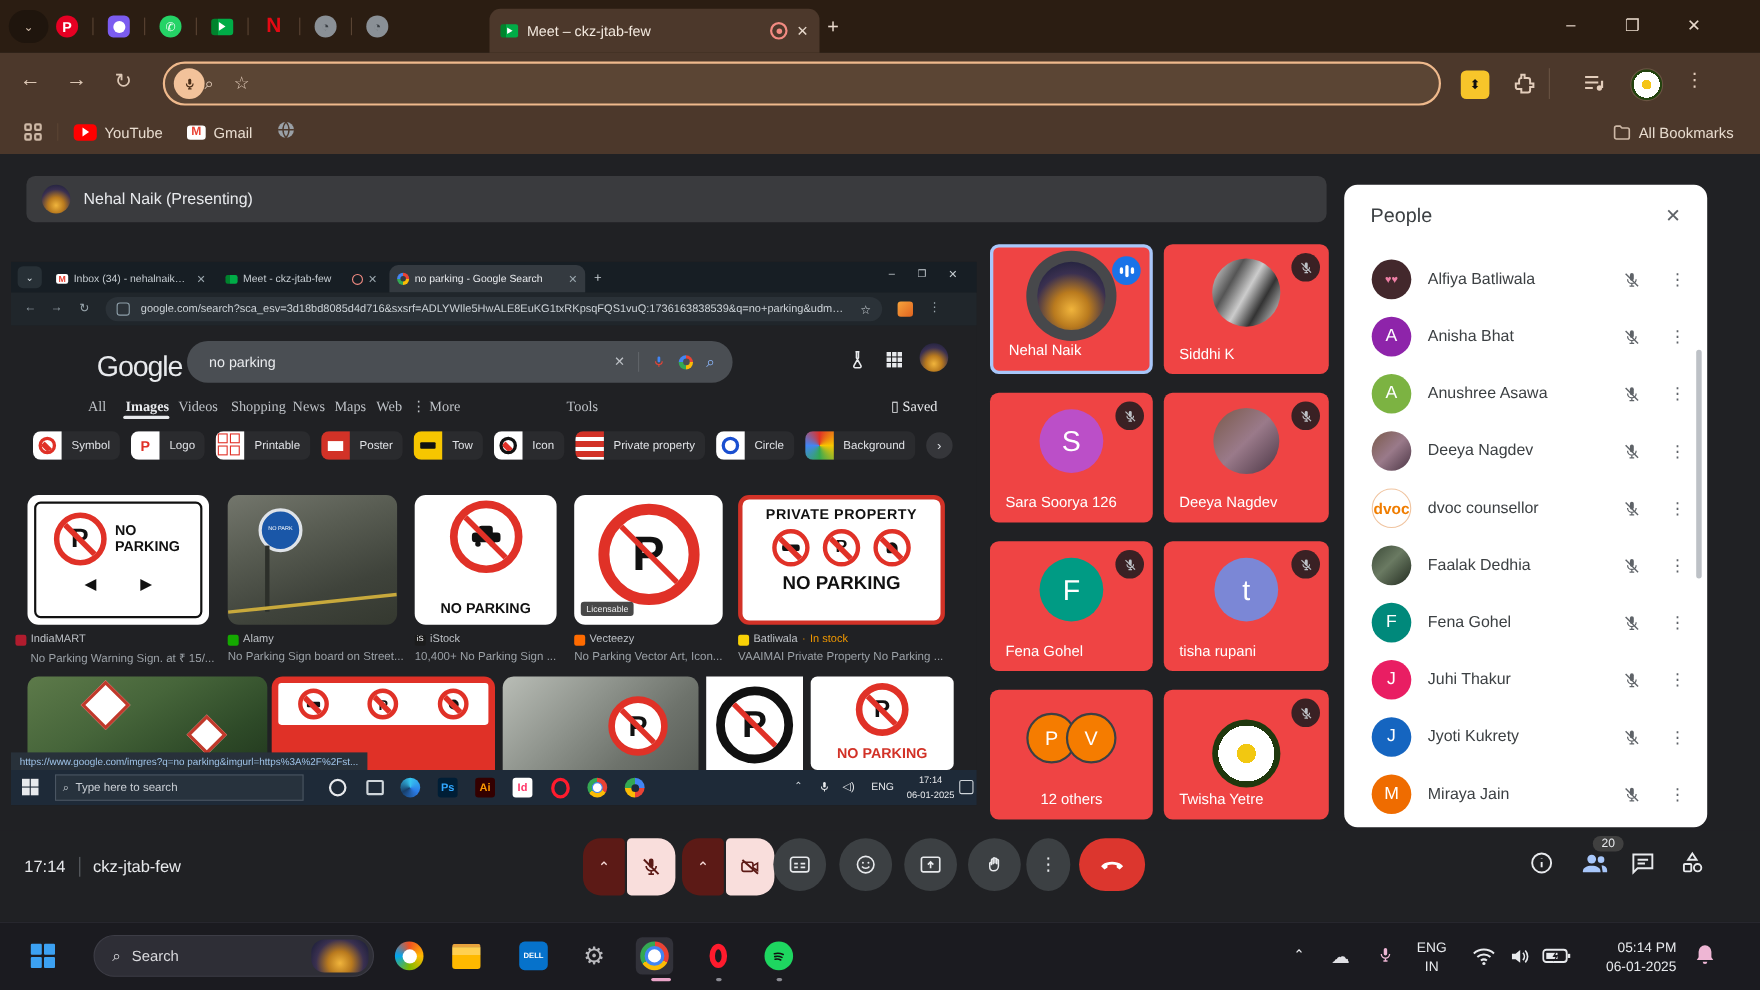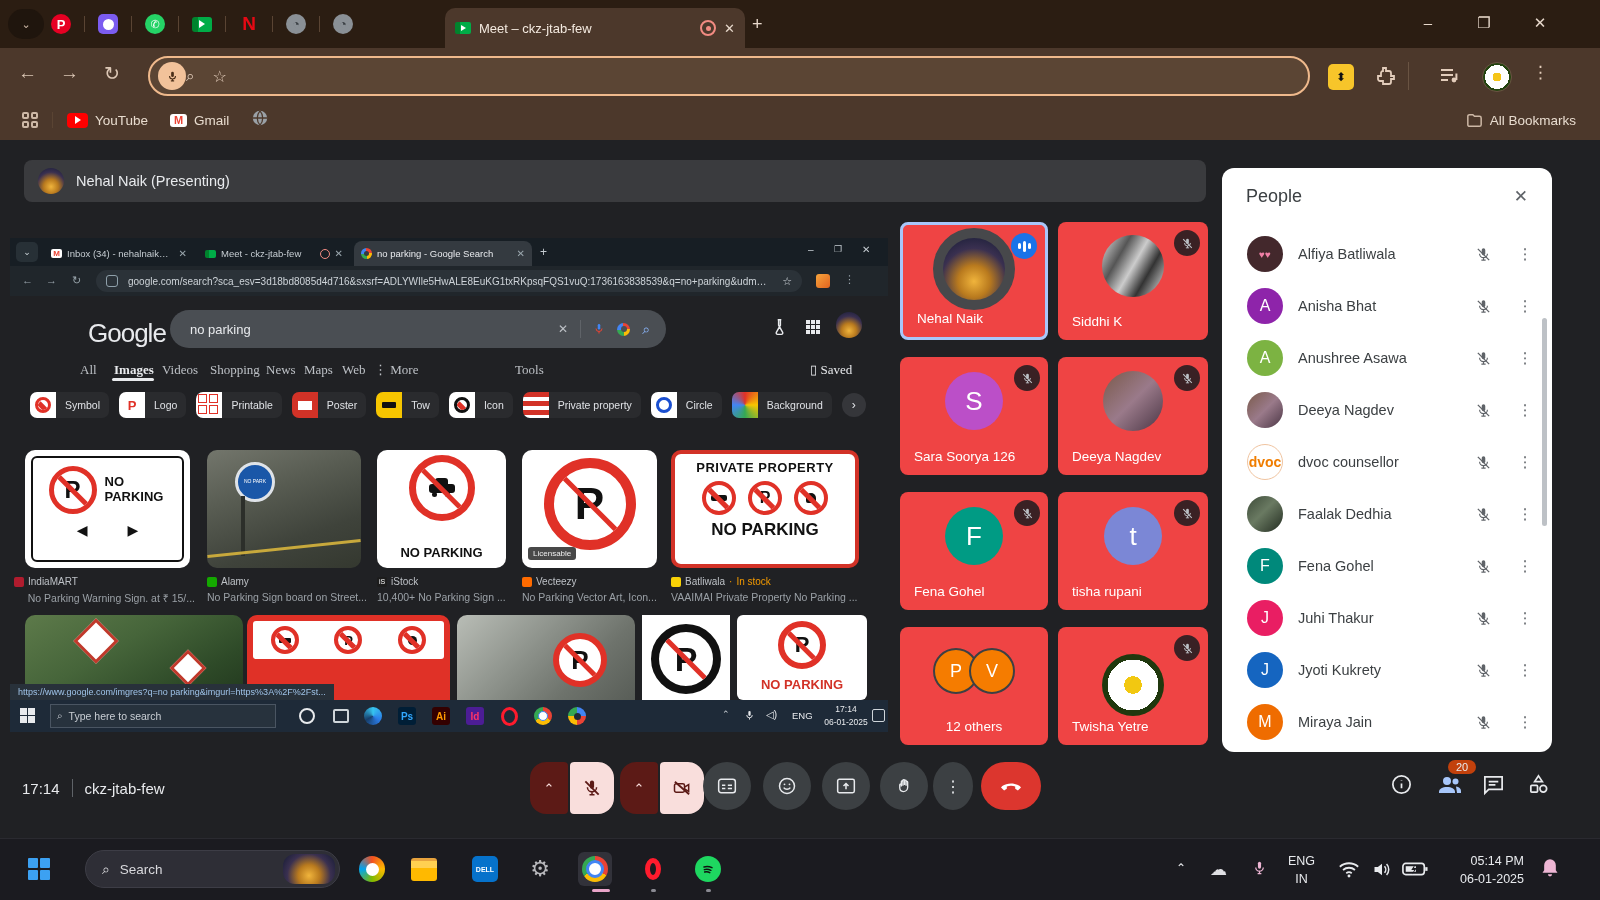--- a/index.html
+++ b/index.html
@@ -476,21 +476,21 @@
         </div>
         <span class="stico" style="left:288px;">
             <span class="circ" style="width:12px;height:12px;border:2px solid #e8eaed;"></span>
           </span>
         <span class="stico" style="left:322px;">
             <span style="width:12px;height:10px;border:2px solid #cfd5da;border-radius:2px;"></span>
           </span>
         <span class="stico circ" style="left:354px;background:conic-gradient(#36c5f0,#2b7de9,#173f6b,#36c5f0);border-radius:50%;"></span>
         <span class="stico" style="left:388px;background:#001e36;color:#31a8ff;">Ps</span>
         <span class="stico" style="left:422px;background:#330000;color:#ff9a00;">Ai</span>
-        <span class="stico" style="left:456px;background:#4c1d95;color:#ff3366;">Id</span>
+        <span class="stico" style="left:456px;background:#ffffff;color:#ff3366;">Id</span>
         <span class="stico" style="left:490px;">
             <span style="width:11px;height:13px;border:3px solid #ff1b2d;border-radius:50%;"></span>
           </span>
         <span class="stico circ" style="left:524px;background:conic-gradient(#ea4335 0 33%,#fbbc05 33% 66%,#34a853 66%);border-radius:50%;">
             <span class="circ" style="width:8px;height:8px;background:#fff;border:1.5px solid #4285f4;"></span>
           </span>
         <span class="stico circ" style="left:558px;background:conic-gradient(#4285f4 0 25%,#ea4335 25% 50%,#fbbc05 50% 75%,#34a853 75%);border-radius:50%;">
             <span class="circ" style="width:7px;height:7px;background:#1e2a38;"></span>
           </span>
         <span class="abs" style="left:712px;top:9px;color:#cfd5da;font-size:9px;">⌃</span>
@@ -779,21 +779,21 @@
     <div class="abs" style="left:981px;top:7px;width:60px;height:48px;border-radius:24px;background:#dc362e;display:flex;align-items:center;justify-content:center;">
       <svg width="24" height="24" viewBox="0 0 24 24">
           <path d="M12 9.5c-3.3 0-6.3.9-8.7 2.6L2 13.4l3.1 3.1 2.7-1.8v-2.2c1.3-.5 2.7-.7 4.2-.7s2.9.2 4.2.7v2.2l2.7 1.8 3.1-3.1-1.3-1.3C18.3 10.4 15.3 9.5 12 9.5z" fill="#fff"></path>
         </svg>
     </div>
 
     <div class="rt-ic" style="left:1390px;"><svg width="23" height="23" viewBox="0 0 24 24" fill="none" stroke="currentColor" stroke-width="1.8">
           <circle cx="12" cy="12" r="9"></circle>
           <path d="M12 11v5M12 7.5v.5"></path>
         </svg></div>
-    <div class="abs" style="left:1448px;top:5px;background:#c2410c;color:#e8eaed;font-size:11px;border-radius:9px;padding:1px 8px;">20</div>
+    <div class="abs" style="left:1448px;top:5px;background:#404040;color:#e8eaed;font-size:11px;border-radius:9px;padding:1px 8px;">20</div>
     <div class="rt-ic" style="left:1437px;color:#a8c7fa;"><svg width="26" height="22" viewBox="0 0 26 22" fill="currentColor">
           <circle cx="10" cy="8" r="4"></circle>
           <path d="M2 19c0-3.3 3.6-5 8-5s8 1.7 8 5v1H2z"></path>
           <circle cx="18.5" cy="8.5" r="3"></circle>
           <path d="M19 13.5c3 .4 5 1.9 5 4.5v2h-4"></path>
         </svg></div>
     <div class="rt-ic" style="left:1482px;"><svg width="23" height="23" viewBox="0 0 24 24" fill="none" stroke="currentColor" stroke-width="1.8">
           <path d="M3 4h18v13H7l-4 4z"></path>
           <path d="M7 9h10M7 12.5h7"></path>
         </svg></div>

